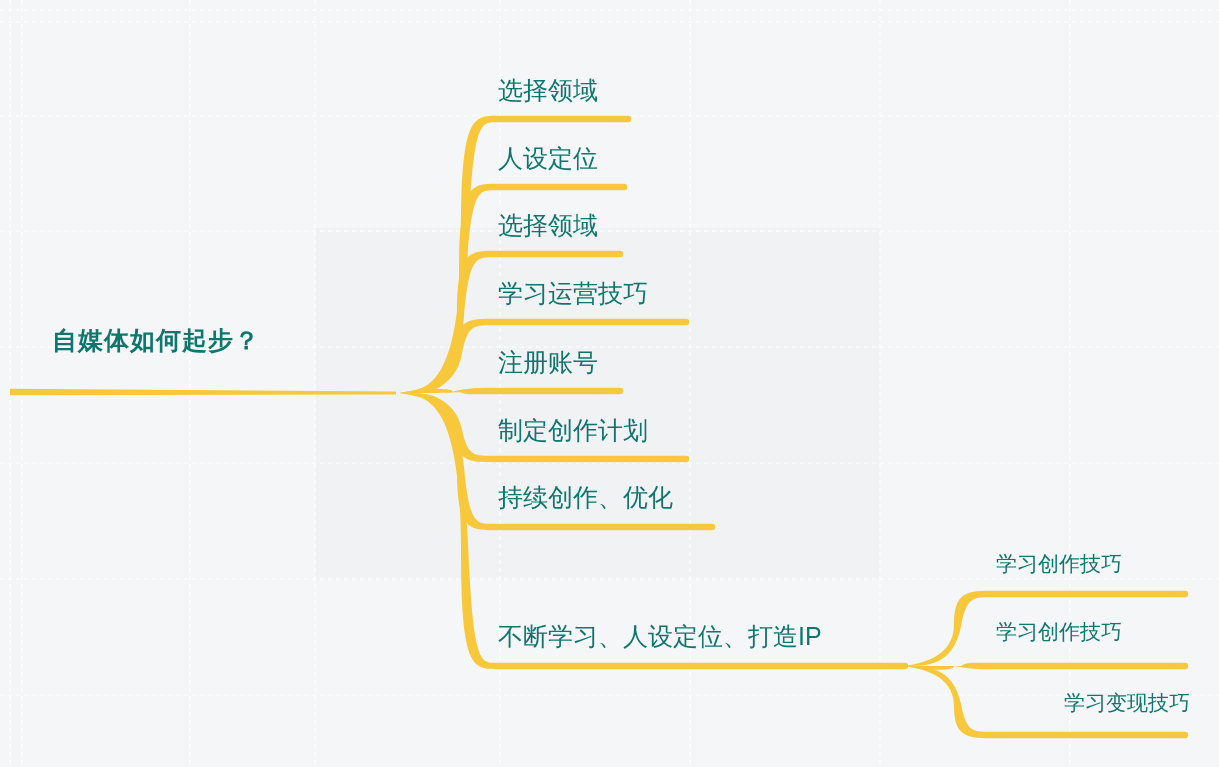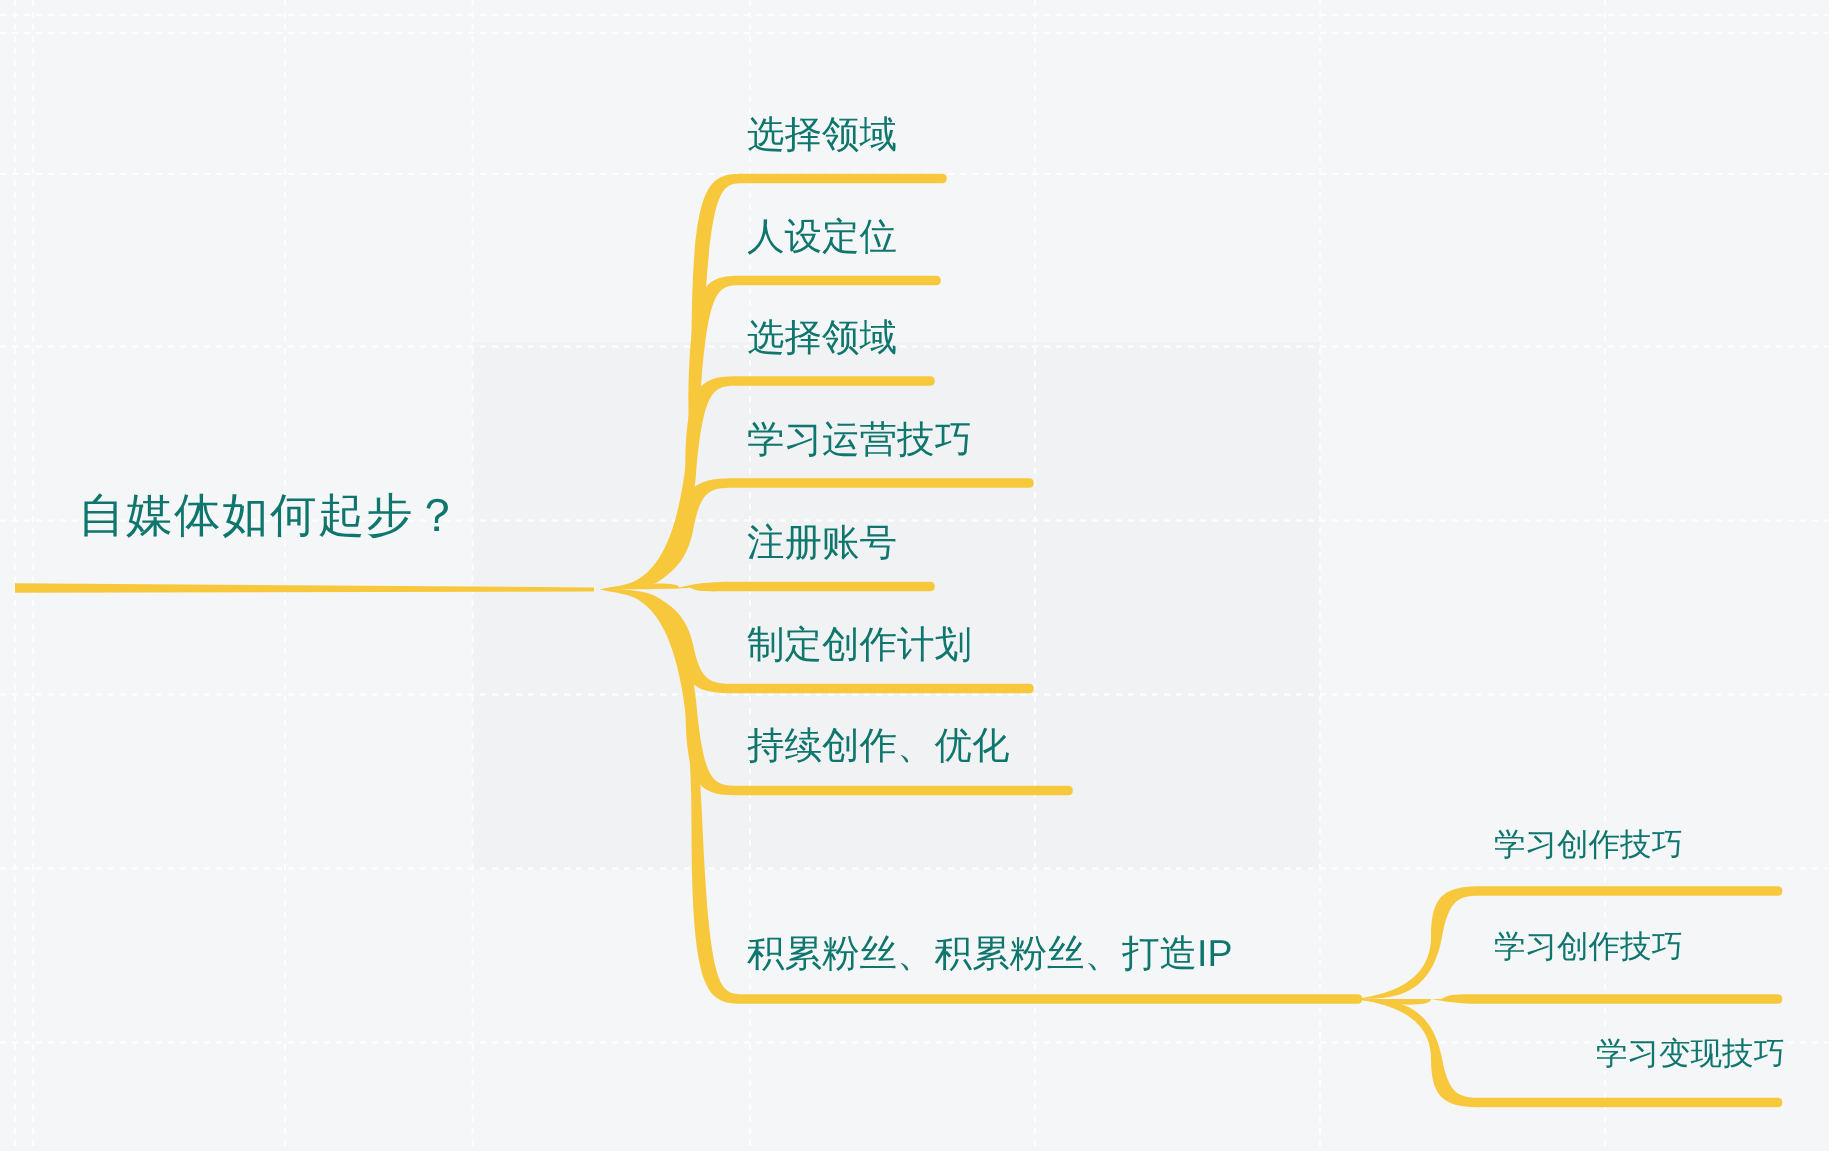--- a/index.html
+++ b/index.html
@@ -26,22 +26,22 @@
     width: 1219px;
     height: 767px;
   }
   .node-label {
     position: absolute;
     white-space: nowrap;
     color: #0f766e;
     line-height: 1;
   }
   .root-label {
-    font-size: 31px;
-    font-weight: normal;
+    font-size: 25px;
+    font-weight: bold;
     letter-spacing: 1px;
     text-align: center;
   }
   .branch-label {
     font-size: 25px;
     font-weight: 400;
   }
   .sub-label {
     font-size: 21px;
     font-weight: 400;
@@ -98,21 +98,21 @@
   <div class="node-label root-label" id="root-label" style="left: 52px; top: 328px;">自媒体如何起步？</div>
 
   <div id="branch-labels">
       <div class="node-label branch-label" style="left: 498px; top: 78px;">选择领域</div>
       <div class="node-label branch-label" style="left: 498px; top: 146px;">人设定位</div>
       <div class="node-label branch-label" style="left: 498px; top: 213px;">选择领域</div>
       <div class="node-label branch-label" style="left: 498px; top: 281px;">学习运营技巧</div>
       <div class="node-label branch-label" style="left: 498px; top: 350px;">注册账号</div>
       <div class="node-label branch-label" style="left: 498px; top: 418px;">制定创作计划</div>
       <div class="node-label branch-label" style="left: 498px; top: 485px;">持续创作、优化</div>
-      <div class="node-label branch-label" style="left: 498px; top: 624px;">积累粉丝、积累粉丝、打造IP</div>
+      <div class="node-label branch-label" style="left: 498px; top: 624px;">不断学习、人设定位、打造IP</div>
     </div>
   <div id="sub-labels">
       <div class="node-label sub-label" style="left: 996px; top: 553px;">学习创作技巧</div>
       <div class="node-label sub-label" style="left: 996px; top: 621px;">学习创作技巧</div>
       <div class="node-label sub-label" style="left: 1052px; top: 692px; margin-left: 12px;">学习变现技巧</div>
     </div>
 
 </div>
 
 </body></html>

